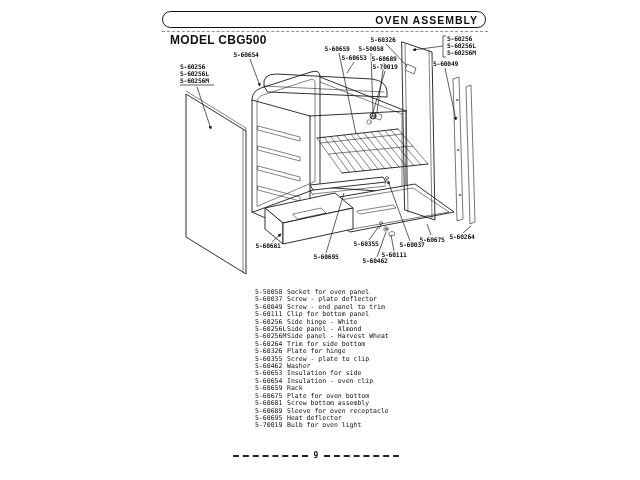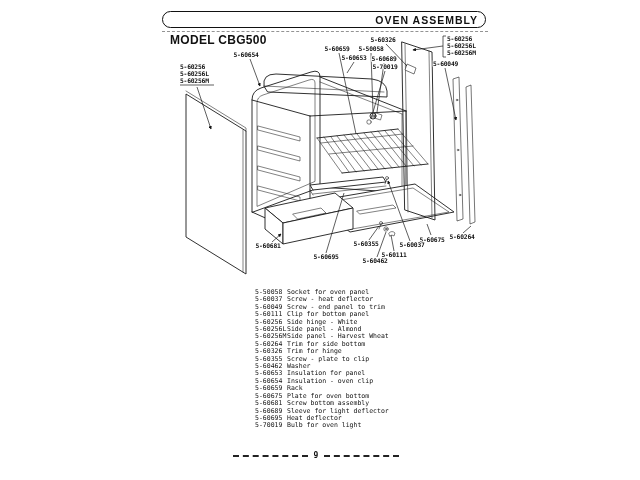--- a/index.html
+++ b/index.html
@@ -206,21 +206,21 @@
 
   <div id="parts">
 
       <div class="prow">
         <span class="pn">5-50058</span>
         <span class="pd">Socket for oven panel</span>
       </div>
 
       <div class="prow">
         <span class="pn">5-60037</span>
-        <span class="pd">Screw - heat deflector</span>
+        <span class="pd">Screw - plate deflector</span>
       </div>
 
       <div class="prow">
         <span class="pn">5-60049</span>
         <span class="pd">Screw - end panel to trim</span>
       </div>
 
       <div class="prow">
         <span class="pn">5-60111</span>
         <span class="pd">Clip for bottom panel</span>
@@ -241,36 +241,36 @@
         <span class="pd">Side panel - Harvest Wheat</span>
       </div>
 
       <div class="prow">
         <span class="pn">5-60264</span>
         <span class="pd">Trim for side bottom</span>
       </div>
 
       <div class="prow">
         <span class="pn">5-60326</span>
-        <span class="pd">Trim for hinge</span>
+        <span class="pd">Plate for hinge</span>
       </div>
 
       <div class="prow">
         <span class="pn">5-60355</span>
         <span class="pd">Screw - plate to clip</span>
       </div>
 
       <div class="prow">
         <span class="pn">5-60462</span>
         <span class="pd">Washer</span>
       </div>
 
       <div class="prow">
         <span class="pn">5-60653</span>
-        <span class="pd">Insulation for panel</span>
+        <span class="pd">Insulation for side</span>
       </div>
 
       <div class="prow">
         <span class="pn">5-60654</span>
         <span class="pd">Insulation - oven clip</span>
       </div>
 
       <div class="prow">
         <span class="pn">5-60659</span>
         <span class="pd">Rack</span>
@@ -281,21 +281,21 @@
         <span class="pd">Plate for oven bottom</span>
       </div>
 
       <div class="prow">
         <span class="pn">5-60681</span>
         <span class="pd">Screw bottom assembly</span>
       </div>
 
       <div class="prow">
         <span class="pn">5-60689</span>
-        <span class="pd">Sleeve for light deflector</span>
+        <span class="pd">Sleeve for oven receptacle</span>
       </div>
 
       <div class="prow">
         <span class="pn">5-60695</span>
         <span class="pd">Heat deflector</span>
       </div>
 
       <div class="prow">
         <span class="pn">5-70019</span>
         <span class="pd">Bulb for oven light</span>

